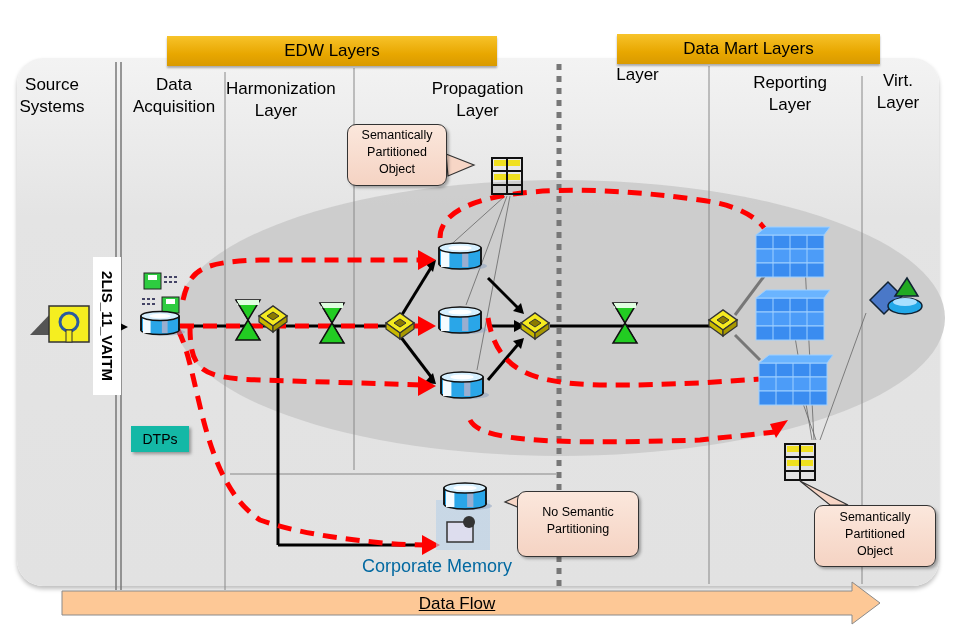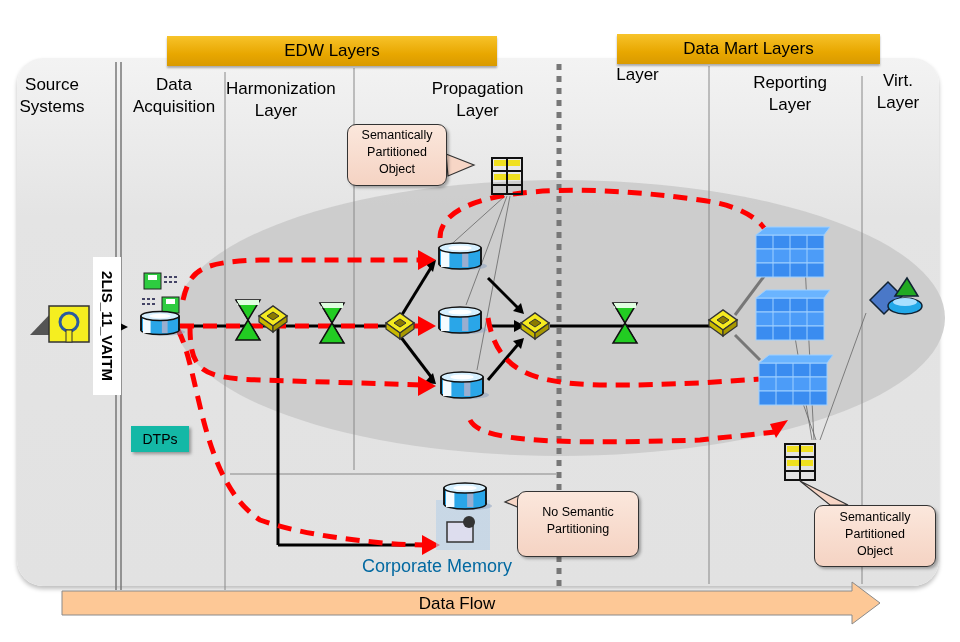--- a/index.html
+++ b/index.html
@@ -18,21 +18,21 @@
              font-weight: normal; font-size: 12.5px; line-height: 17px; color: #000;
              box-shadow: 2px 2px 3px rgba(0,0,0,0.3); }
   .label { position: absolute; font-size: 18px; color: #0369a1; }
   .dtp { position: absolute; left: 131px; top: 426px; width: 58px; height: 26px; line-height: 26px;
          text-align: center; font-size: 14px; background: #14b8a6;
          box-shadow: 2px 2px 3px rgba(0,0,0,0.35); }
   .ds-tag { position: absolute; left: 93px; top: 257px; width: 28px; height: 138px; background: #fff; }
   .ds-tag span { position: absolute; left: 50%; top: 50%; transform: translate(-50%,-50%) rotate(90deg);
                  white-space: nowrap; font-size: 15px; font-weight: bold; }
   .flow-text { position: absolute; left: 62px; top: 592px; width: 790px; height: 24px; line-height: 24px;
-               text-align: center; font-size: 17px; }
+               text-align: center; font-size: 17px; text-decoration: underline; }
 </style>
 </head>
 <body>
 
 <div id="stage">
 
   <div class="panel"></div>
 
   <svg id="bg-svg" width="960" height="642" style="position:absolute;left:0;top:0;">
 

